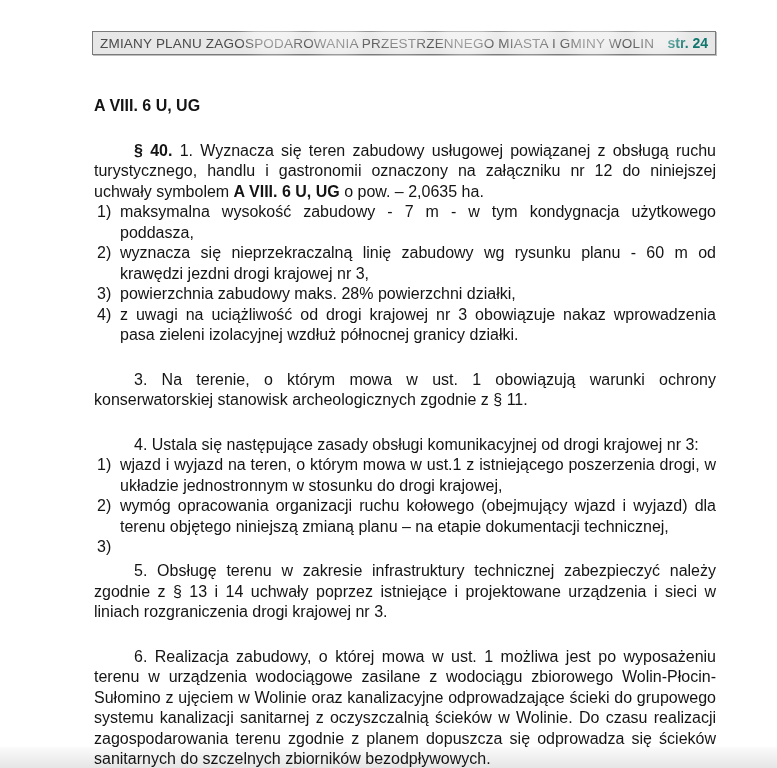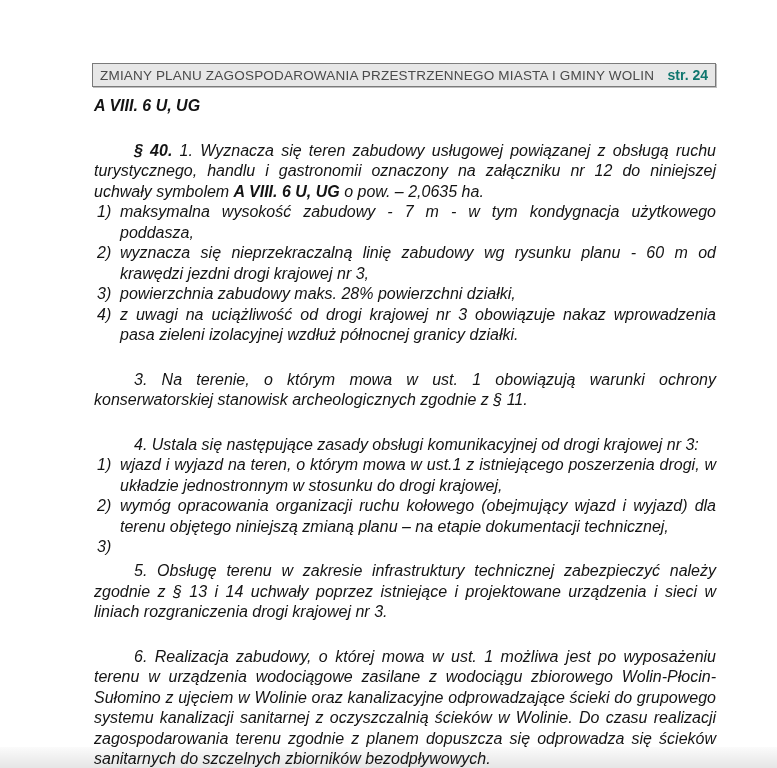--- a/index.html
+++ b/index.html
@@ -8,21 +8,21 @@
     font-family:"Liberation Sans","DejaVu Sans",sans-serif;
     -webkit-font-smoothing:antialiased;
   }
   .page{position:relative;width:777px;height:768px;background:#ffffff;}
 
   
   .header-bar{
     position:absolute;left:92px;top:31px;width:624px;height:24px;
     box-sizing:border-box;border:1px solid #7a7a7a;background:#e7e7e7;
     display:flex;align-items:center;justify-content:space-between;
-    padding:0 7px;box-shadow:1px 1px 0 rgba(0,0,0,0.25);margin-top:32px;
+    padding:0 7px;box-shadow:1px 1px 0 rgba(0,0,0,0.25);
   }
   .header-title{
     font-size:13.5px;color:#4a4a4a;white-space:nowrap;letter-spacing:0.2px;
   }
   .header-page{
     font-size:14px;color:#0f766e;font-weight:bold;white-space:nowrap;padding-left:10px;
   }
 
   
   .watermark{
@@ -37,21 +37,20 @@
       384px 0 0 rgba(255,255,255,0.42);
     filter:blur(7px);
     pointer-events:none;
   }
 
   
   .doc-body{
     position:absolute;left:94px;top:96px;width:622px;
     font-size:16px;line-height:20.5px;color:#141414;
     text-align:justify;
-    font-style:italic;
   }
   .section-heading{font-weight:bold;text-align:left;}
   .paragraph{margin:0;}
   .paragraph.indent{text-indent:40px;margin-top:24px;}
   .bold{font-weight:bold;}
   .ordered-list{margin:0;}
   .list-item{position:relative;padding-left:26px;text-align:justify;}
   .list-number{position:absolute;left:3px;top:0;}
 
   

